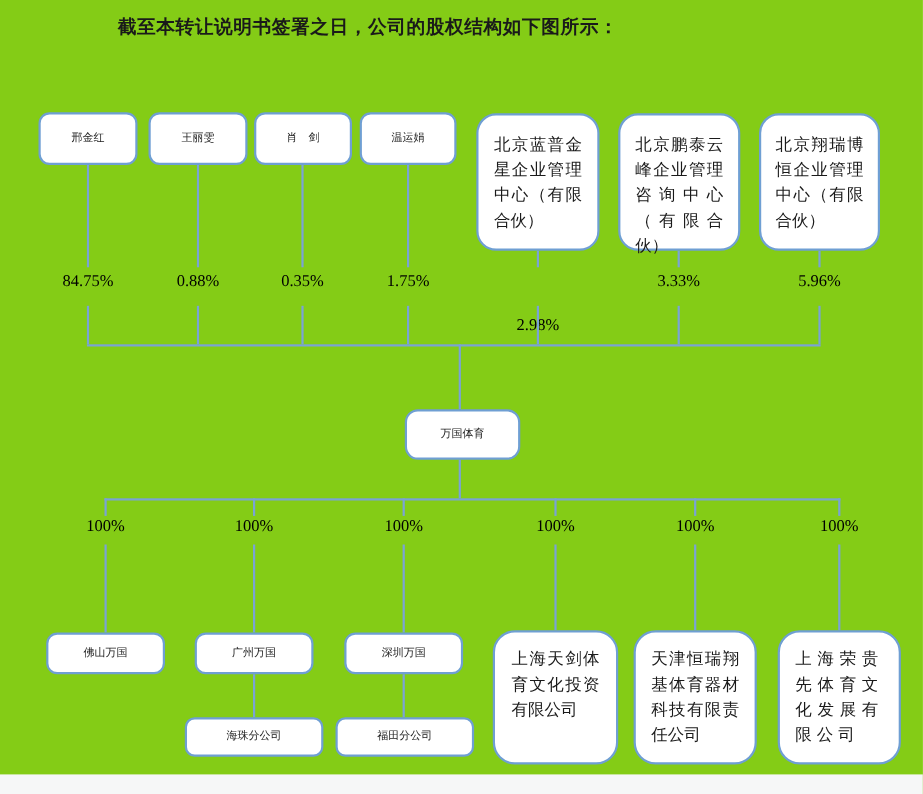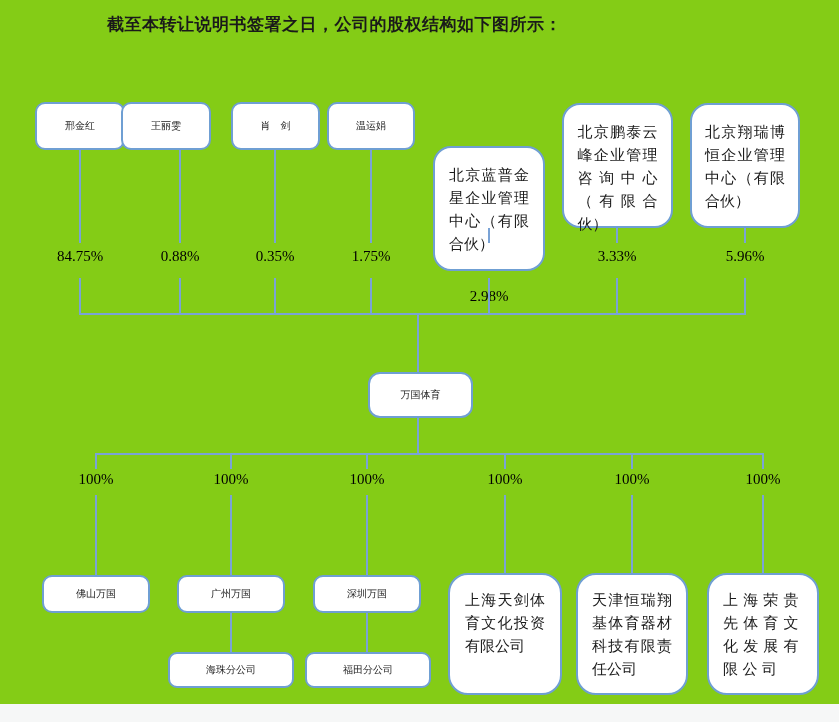--- a/index.html
+++ b/index.html
@@ -84,30 +84,30 @@
 </head>
 <body>
 
 <div class="canvas">
 
   <div class="title">截至本转让说明书签署之日，公司的股权结构如下图所示：</div>
 
   <div class="node" style="left:35px; top:102px; width:90px; height:48px;">
     <span>邢金红</span>
   </div>
-  <div class="node" style="left:121px; top:102px; width:90px; height:48px;">
+  <div class="node" style="left:135px; top:102px; width:90px; height:48px;">
     <span>王丽雯</span>
   </div>
   <div class="node" style="left:231px; top:102px; width:89px; height:48px;">
     <span>肖　剑</span>
   </div>
   <div class="node" style="left:327px; top:102px; width:88px; height:48px;">
     <span>温运娟</span>
   </div>
-  <div class="node tall" style="left:433px; top:103px; width:112px; height:125px;margin-top:43px;">
+  <div class="node tall" style="left:433px; top:103px; width:112px; height:125px;">
     <span class="jtext">北京蓝普金星企业管理中心（有限合伙）</span>
   </div>
   <div class="node tall" style="left:562px; top:103px; width:111px; height:125px;">
     <span class="jtext">北京鹏泰云峰企业管理咨询中心（有限合伙）</span>
   </div>
   <div class="node tall" style="left:690px; top:103px; width:110px; height:125px;">
     <span class="jtext">北京翔瑞博恒企业管理中心（有限合伙）</span>
   </div>
 
   <div class="vline" style="left:79px;  top:150px; height:93px;"></div>

